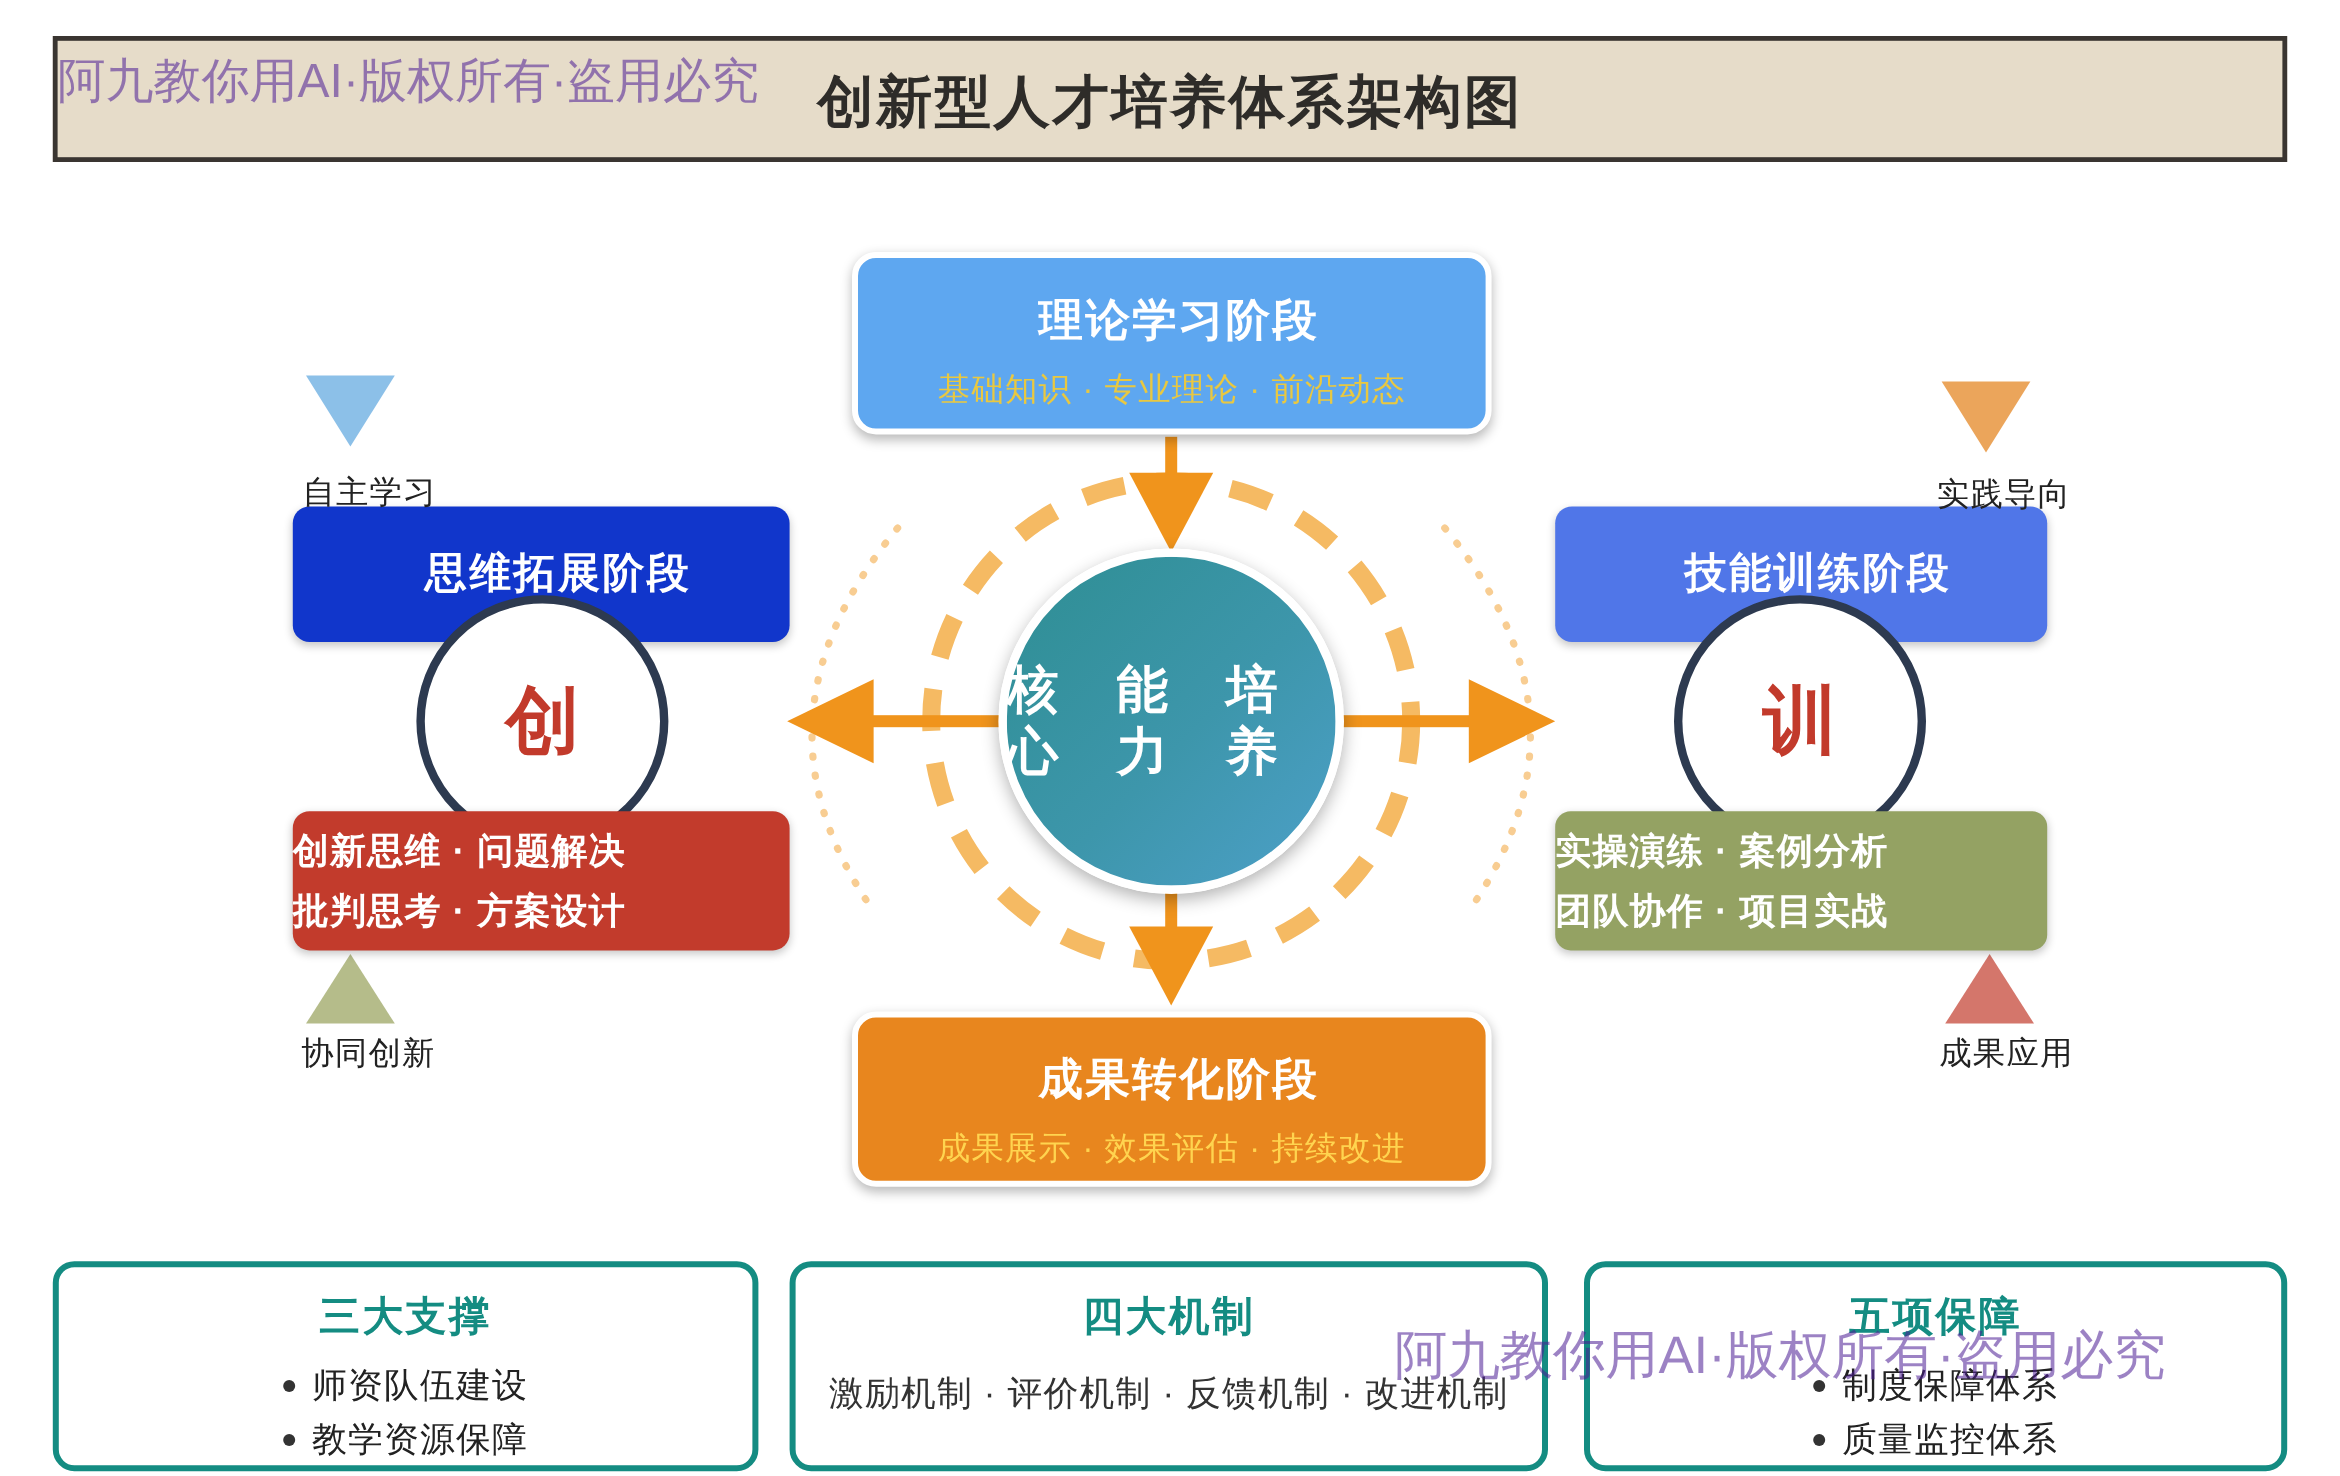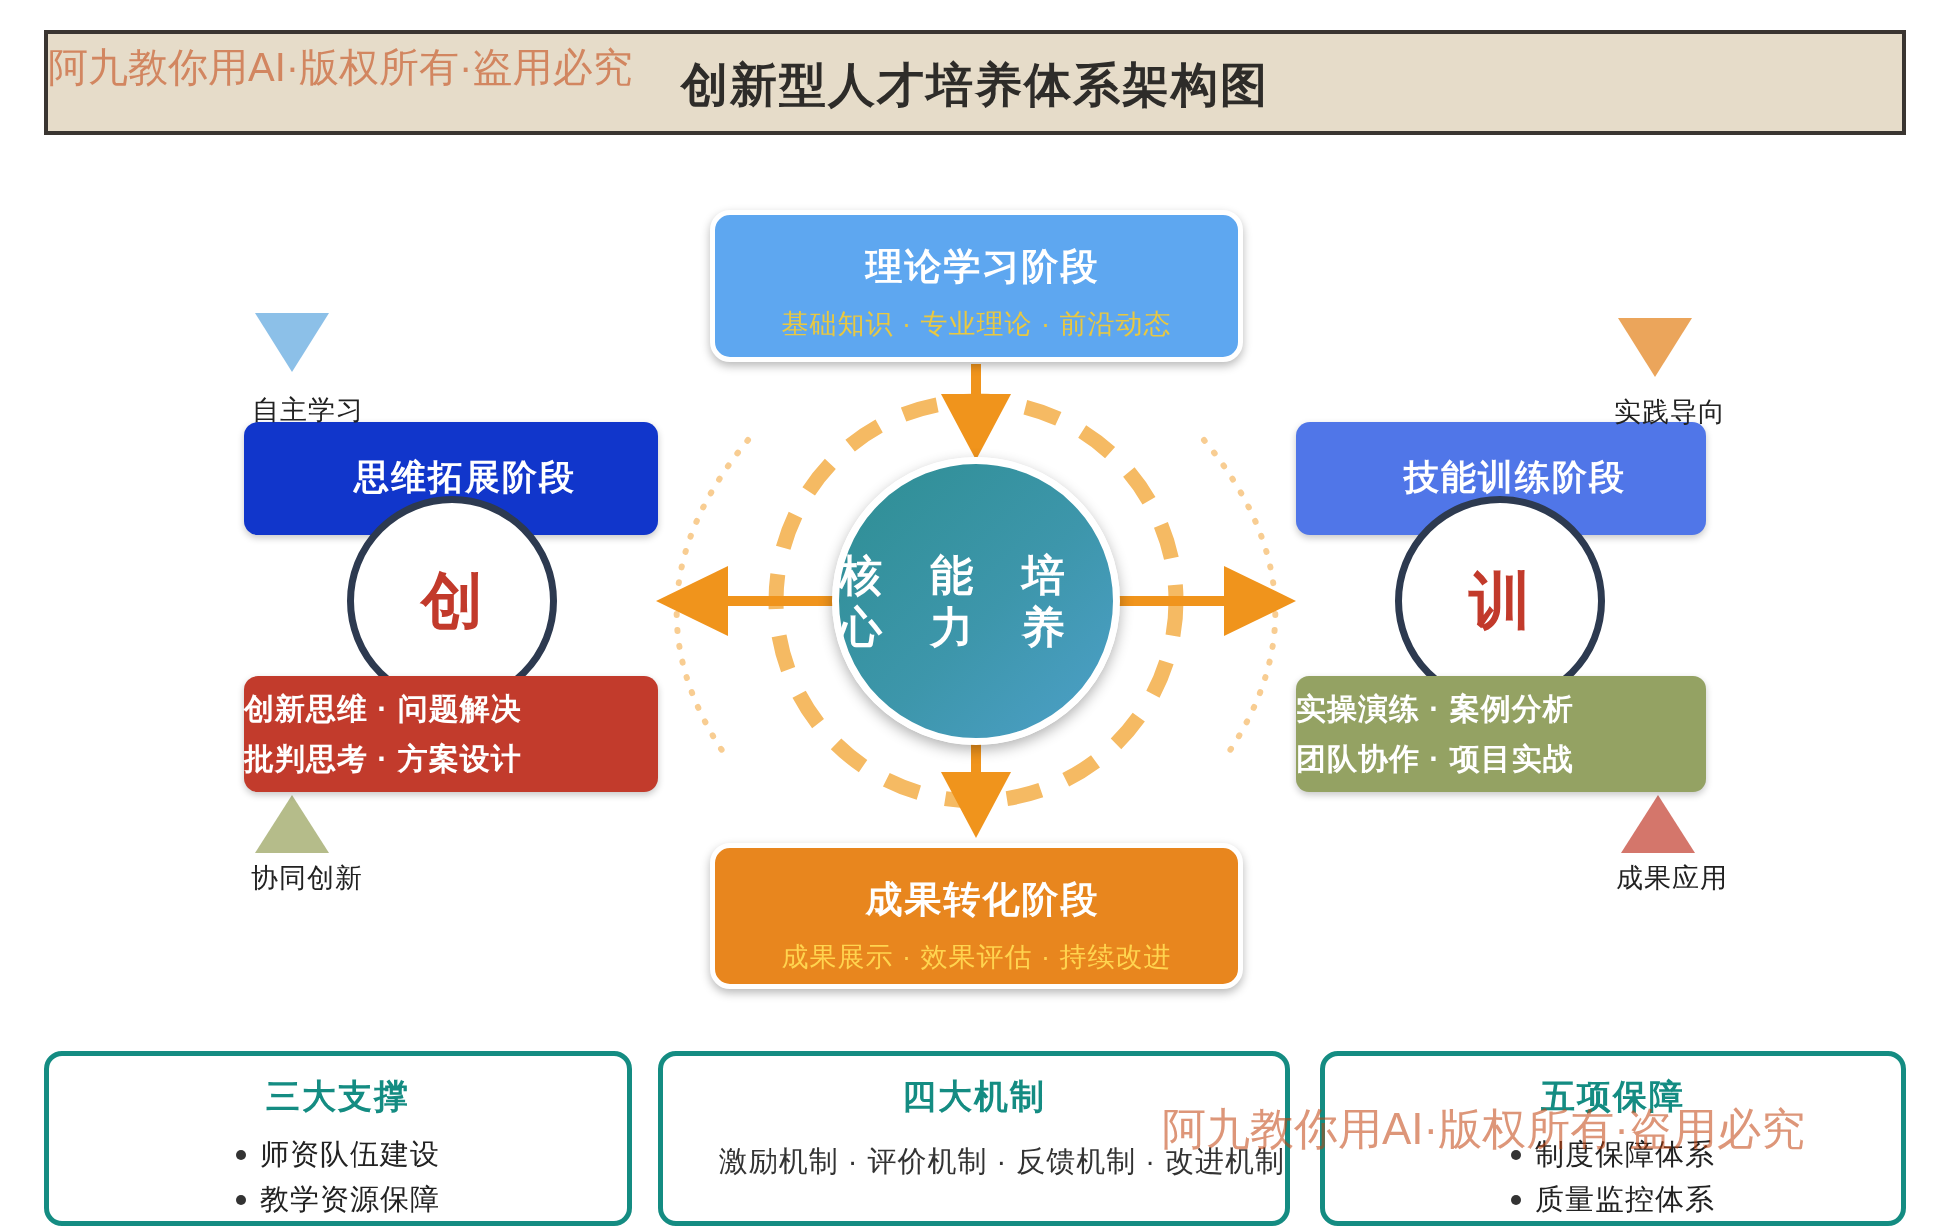--- a/index.html
+++ b/index.html
@@ -5,21 +5,21 @@
   html,body{margin:0;padding:0;background:#fff;}
   body{font-family:"Liberation Sans","DejaVu Sans",sans-serif;}
   #canvas{position:relative;width:1950px;height:1230px;background:#ffffff;overflow:hidden;}
 
   
   .header-bar{position:absolute;left:44px;top:30px;width:1862px;height:105px;
     background:#e6dcc9;border:4px solid #3a3531;box-sizing:border-box;}
   .page-title{position:absolute;left:0;top:0;width:100%;height:100%;
     display:flex;align-items:center;justify-content:center;
     font-size:47px;font-weight:bold;color:#2e2c29;letter-spacing:2px;padding-top:6px;box-sizing:border-box;}
-  .watermark{position:absolute;color:#c2410c;opacity:.55;white-space:nowrap;z-index:30;pointer-events:none;}
+  .watermark{position:absolute;color:#4c1d95;opacity:.55;white-space:nowrap;z-index:30;pointer-events:none;}
   .wm-top{left:48px;top:40px;font-size:40px;}
   .wm-bottom{left:1162px;top:1100px;font-size:44px;}
 
   
   #deco{position:absolute;left:0;top:0;width:1950px;height:1230px;}
 
   
   .stage-box{position:absolute;border-radius:20px;border:5px solid #fff;box-sizing:border-box;
     box-shadow:0 4px 10px rgba(0,0,0,.28);text-align:center;color:#fff;}
   .stage-top{left:710px;top:210px;width:533px;height:152px;background:#5ea7f0;}
@@ -73,21 +73,21 @@
   .footer-box{position:absolute;top:1051px;height:175px;background:#fff;border:5px solid #148c82;
     border-radius:18px;box-sizing:border-box;text-align:center;}
   .fb-1{left:44px;width:588px;}
   .fb-2{left:658px;width:632px;}
   .fb-3{left:1320px;width:586px;}
   .fb-title{font-size:34px;font-weight:bold;color:#148c82;margin-top:18px;letter-spacing:2px;}
   .bullet-list{display:inline-block;text-align:left;margin-top:12px;}
   .bullet-row{display:flex;align-items:center;gap:14px;height:45px;}
   .bullet-dot{width:10px;height:10px;border-radius:50%;background:#333;flex:0 0 auto;}
   .bullet-text{font-size:29px;color:#222;letter-spacing:1px;}
-  .fb-line{font-size:29px;color:#333;margin-top:22px;letter-spacing:1px;text-align:right;}
+  .fb-line{font-size:29px;color:#333;margin-top:22px;letter-spacing:1px;}
 </style>
 </head>
 <body>
 
 <div id="canvas">
 
   <svg id="deco" viewBox="0 0 1950 1230">
     <circle cx="976" cy="601" r="200" fill="none" stroke="#f5ba63" stroke-width="15" stroke-dasharray="35 27"></circle>
     <path d="M748,440 Q615,601 730,762" fill="none" stroke="#f8cd92" stroke-width="6" stroke-dasharray="1 15" stroke-linecap="round"></path>
     <path d="M1204,440 Q1337,601 1222,762" fill="none" stroke="#f8cd92" stroke-width="6" stroke-dasharray="1 15" stroke-linecap="round"></path>

